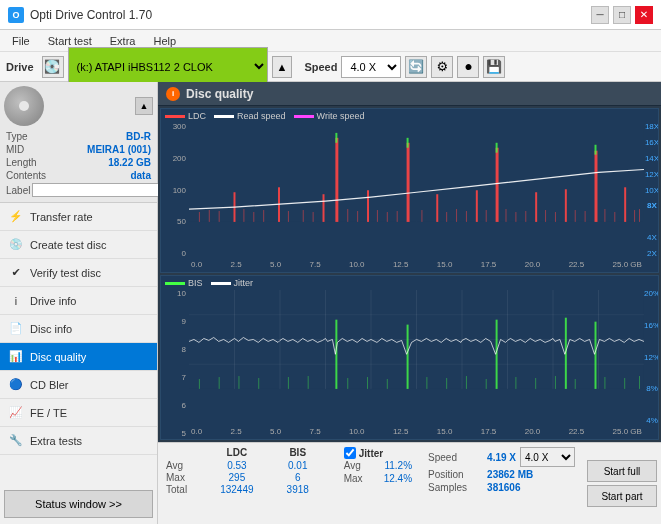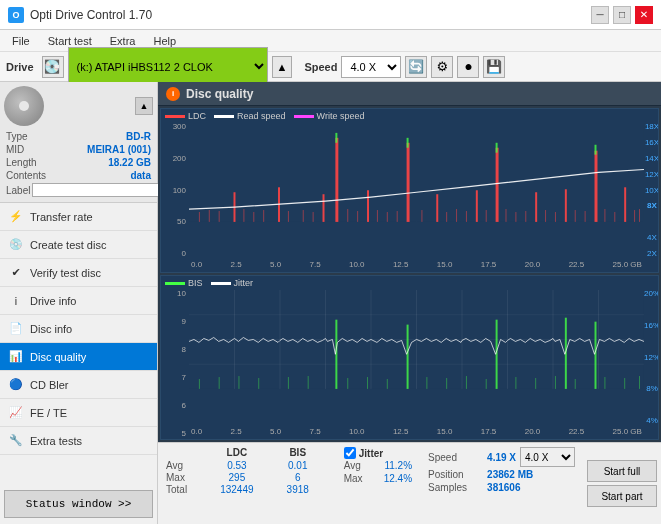--- a/index.html
+++ b/index.html
@@ -208,21 +208,21 @@
       display: flex; align-items: center; justify-content: center;
       flex-shrink: 0;
     }
     .status-btn {
       height: 28px;
       background: #d8d8d8;
       border: 1px solid #aaa;
       margin: 6px 4px;
       cursor: pointer;
       font-size: 11px;
-      display: flex; align-items: center; justify-content: center; font-family: Liberation Mono, monospace;
+      display: flex; align-items: center; justify-content: center;
     }
 
     
     .content-area {
       flex: 1;
       display: flex;
       flex-direction: column;
       background: #2a3a4a;
       overflow: hidden;
     }

